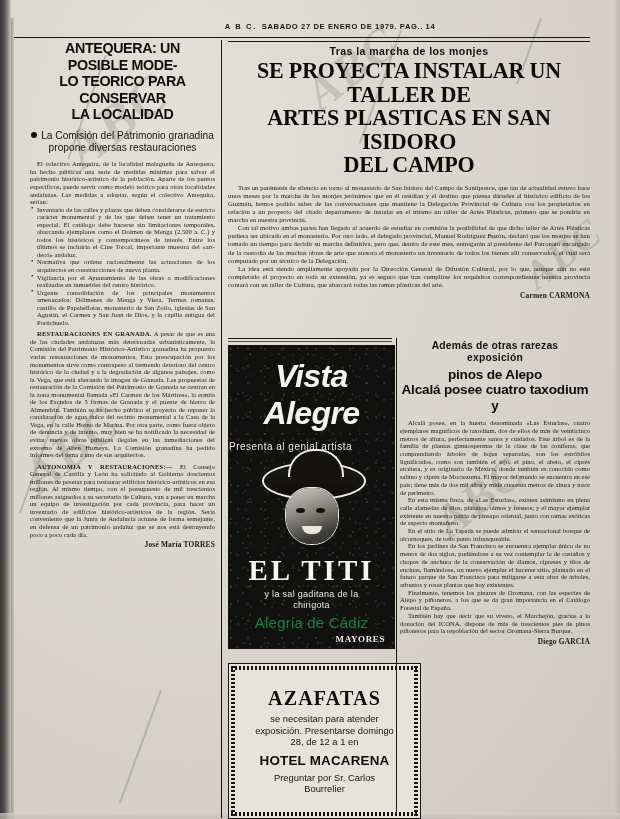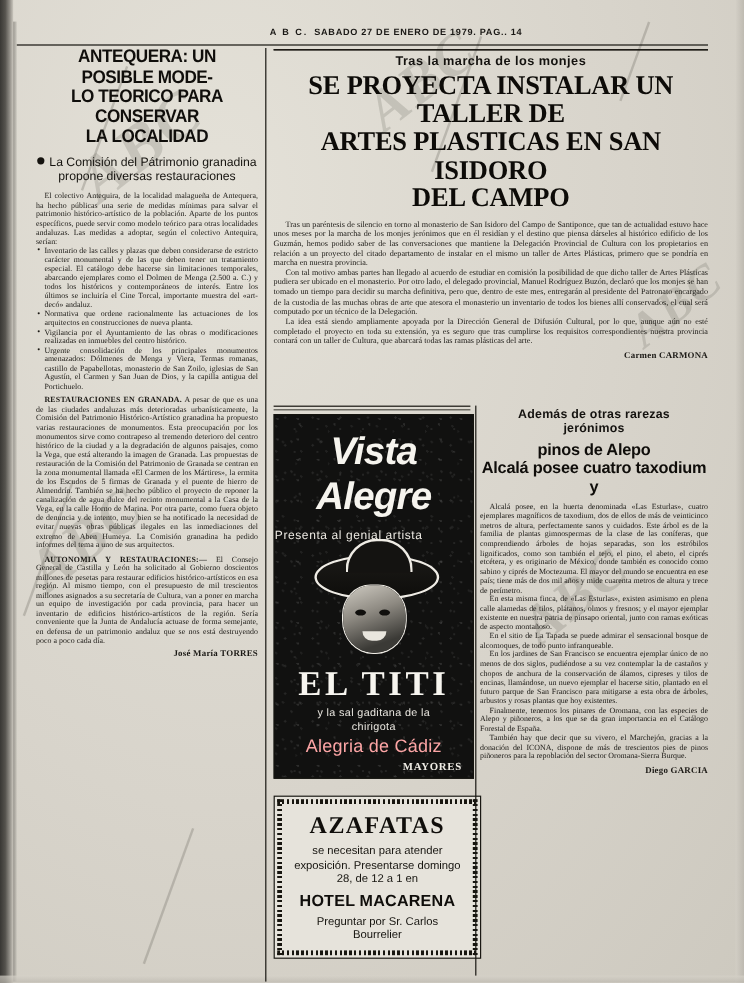--- a/index.html
+++ b/index.html
@@ -195,33 +195,33 @@
     position:relative;text-align:center;color:#f7f5ef;
     font-family:"Liberation Serif",serif;font-weight:700;
     font-size:29px;letter-spacing:3px;margin-top:4px;
   }
   .ad-vista .sal{
     position:relative;text-align:center;color:#e9e6df;
     font-family:"Liberation Sans",sans-serif;font-size:9px;
     line-height:10.5px;margin-top:2px;letter-spacing:.3px;
   }
   .ad-vista .alegria{
-    position:relative;text-align:center;color:#fca5a5;
+    position:relative;text-align:center;color:#15803d;
     font-family:"Liberation Sans",sans-serif;font-size:15px;
     margin-top:4px;letter-spacing:.2px;
   }
   .ad-vista .mayores{
     position:relative;text-align:right;color:#eeebe4;
     font-family:"Liberation Serif",serif;font-weight:700;
     font-size:9px;letter-spacing:.6px;margin-top:3px;padding-right:9px;margin-left:20px;
   }
   
   .ad-azafatas{
     margin-top:14px;width:163px;background:#e6e3db;
-    border:1px solid #1a1813;padding:4px;position:relative;
+    border:1px solid #1a1813;padding:14px;position:relative;
   }
   .ad-azafatas .zig{
     position:absolute;left:2px;right:2px;height:4px;
     background:repeating-linear-gradient(90deg,#17150f 0 2px,transparent 2px 4px);
   }
   .ad-azafatas .zig.t{top:2px;}
   .ad-azafatas .zig.b{bottom:2px;}
   .ad-azafatas .zigv{
     position:absolute;top:2px;bottom:2px;width:4px;
     background:repeating-linear-gradient(0deg,#17150f 0 2px,transparent 2px 4px);
@@ -370,21 +370,21 @@
         <div class="ask">Preguntar por Sr. Carlos Bourrelier</div>
       </div>
     </div>
   </div>
 
   <div class="vdiv" style="left:396px;top:338px;width:1.1px;height:475px;"></div>
 
   <div id="right-col">
     <div class="sub-kicker">
       <div>Además de otras rarezas</div>
-      <div>jerónimos</div>
+      <div>exposición</div>
     </div>
     <div class="sub-head">
       <div>pinos de Alepo</div>
       <div>Alcalá posee cuatro taxodium y</div>
     </div>
     <div class="sub-body">
       <p>Alcalá posee, en la huerta denominada «Las Esturlas», cuatro ejemplares magníficos de taxodium, dos de ellos de más de veinticinco metros de altura, perfectamente sanos y cuidados. Este árbol es de la familia de plantas gimnospermas de la clase de las coníferas, que comprendiendo árboles de hojas separadas, son los estróbilos lignificados, como son también el tejo, el pino, el abeto, el ciprés etcétera, y es originario de México, donde también es conocido como sabino y ciprés de Moctezuma. El mayor del mundo se encuentra en ese país; tiene más de dos mil años y mide cuarenta metros de altura y trece de perímetro.</p>
       <p>En esta misma finca, de «Las Esturlas», existen asimismo en plena calle alamedas de tilos, plátanos, olmos y fresnos; y el mayor ejemplar existente en nuestra patria de pinsapo oriental, junto con ramas exóticas de aspecto montañoso.</p>
       <p>En el sitio de La Tapada se puede admirar el sensacional bosque de alcornoques, de todo punto infranqueable.</p>
       <p>En los jardines de San Francisco se encuentra ejemplar único de no menos de dos siglos, pudiéndose a su vez contemplar la de castaños y chopos de anchura de la conservación de álamos, cipreses y tilos de encinas, llamándose, un nuevo ejemplar el hacerse sitio, plantado en el futuro parque de San Francisco para mitigarse a esta obra de árboles, arbustos y rosas plantas que hoy existentes.</p>

